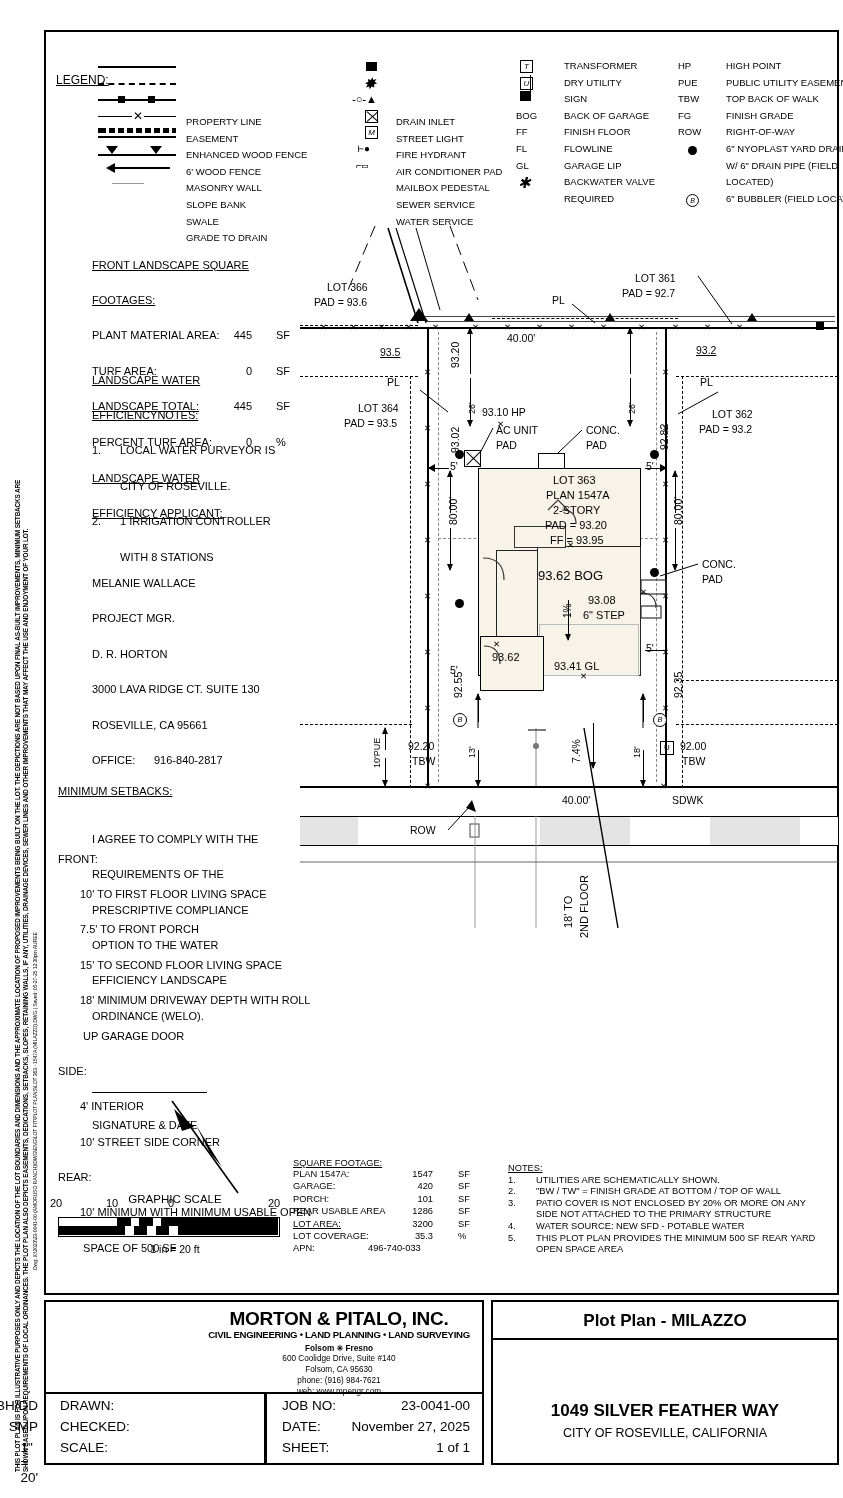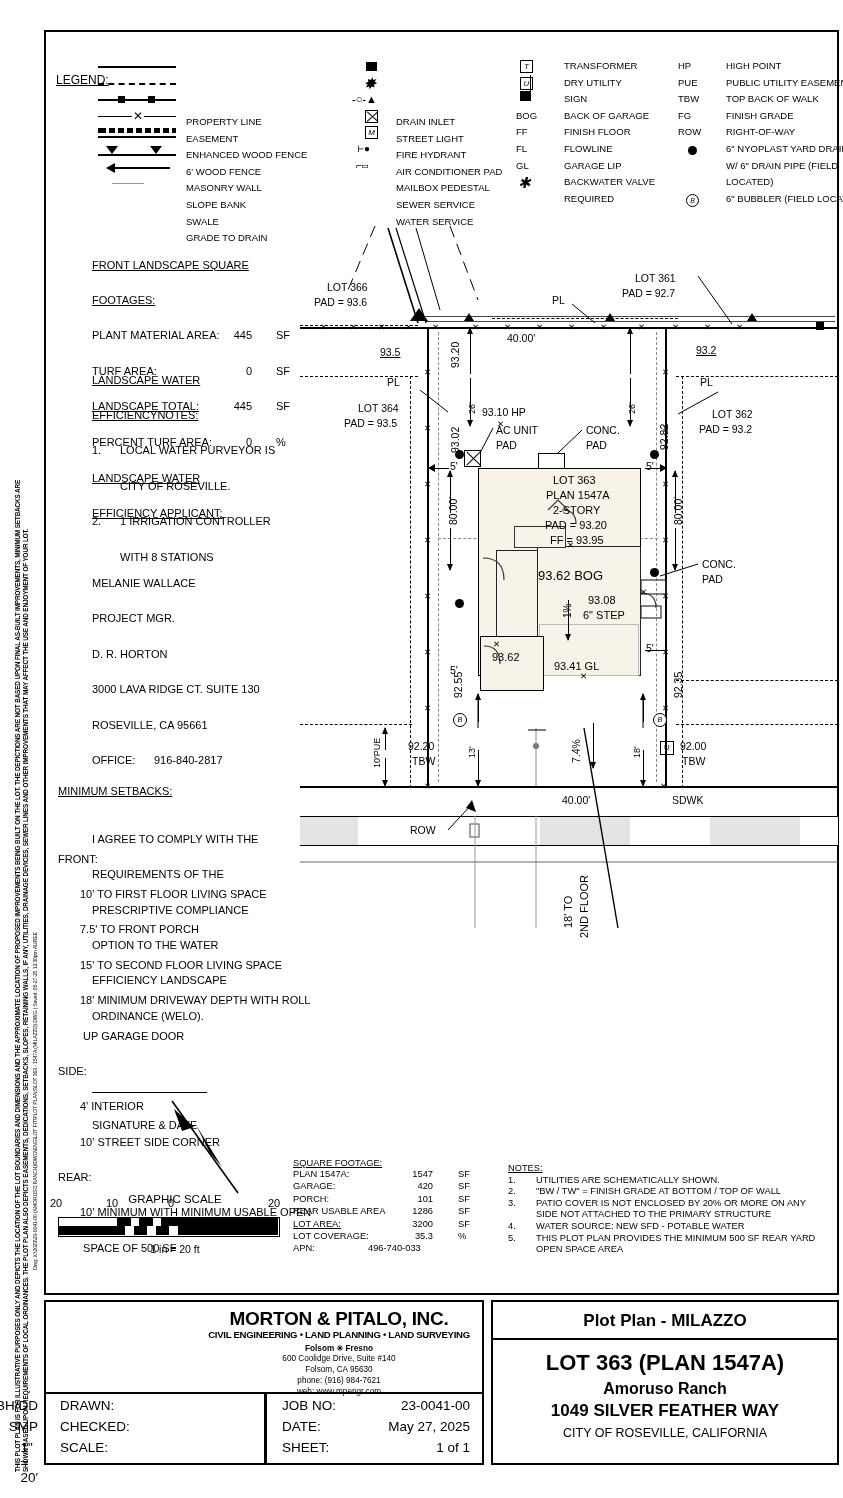--- a/index.html
+++ b/index.html
@@ -835,31 +835,29 @@
         <div class="tb-cell" style="left:0; top:46px; width:218px;">
           <span class="tb-k">SCALE:</span>
           <span class="tb-v" style="right:226px;">1" =  20'</span>
         </div>
         <div class="tb-cell" style="left:222px; top:4px; width:214px;">
           <span class="tb-k">JOB NO:</span>
           <span class="tb-v">23-0041-00</span>
         </div>
         <div class="tb-cell" style="left:222px; top:25px; width:214px;">
           <span class="tb-k">DATE:</span>
-          <span class="tb-v">May 27, 2025</span>
+          <span class="tb-v">November 27, 2025</span>
         </div>
         <div class="tb-cell" style="left:222px; top:46px; width:214px;">
           <span class="tb-k">SHEET:</span>
           <span class="tb-v">1 of 1</span>
         </div>
       </div>
     </div>
 
     <div class="tb-right">
       <div class="tr-head">Plot Plan - MILAZZO</div>
-      <div class="tr-l" style="top:48px; font-size:22px; font-weight:bold;">LOT 363 (PLAN 1547A)</div>
-      <div class="tr-l" style="top:78px; font-size:16px; font-weight:bold;">Amoruso Ranch</div>
       <div class="tr-l" style="top:99px; font-size:17px; font-weight:bold;">1049 SILVER FEATHER WAY</div>
       <div class="tr-l" style="top:124px; font-size:12.5px;">CITY OF ROSEVILLE, CALIFORNIA</div>
     </div>
   </div>
 
 </div>
 
 </body></html>

